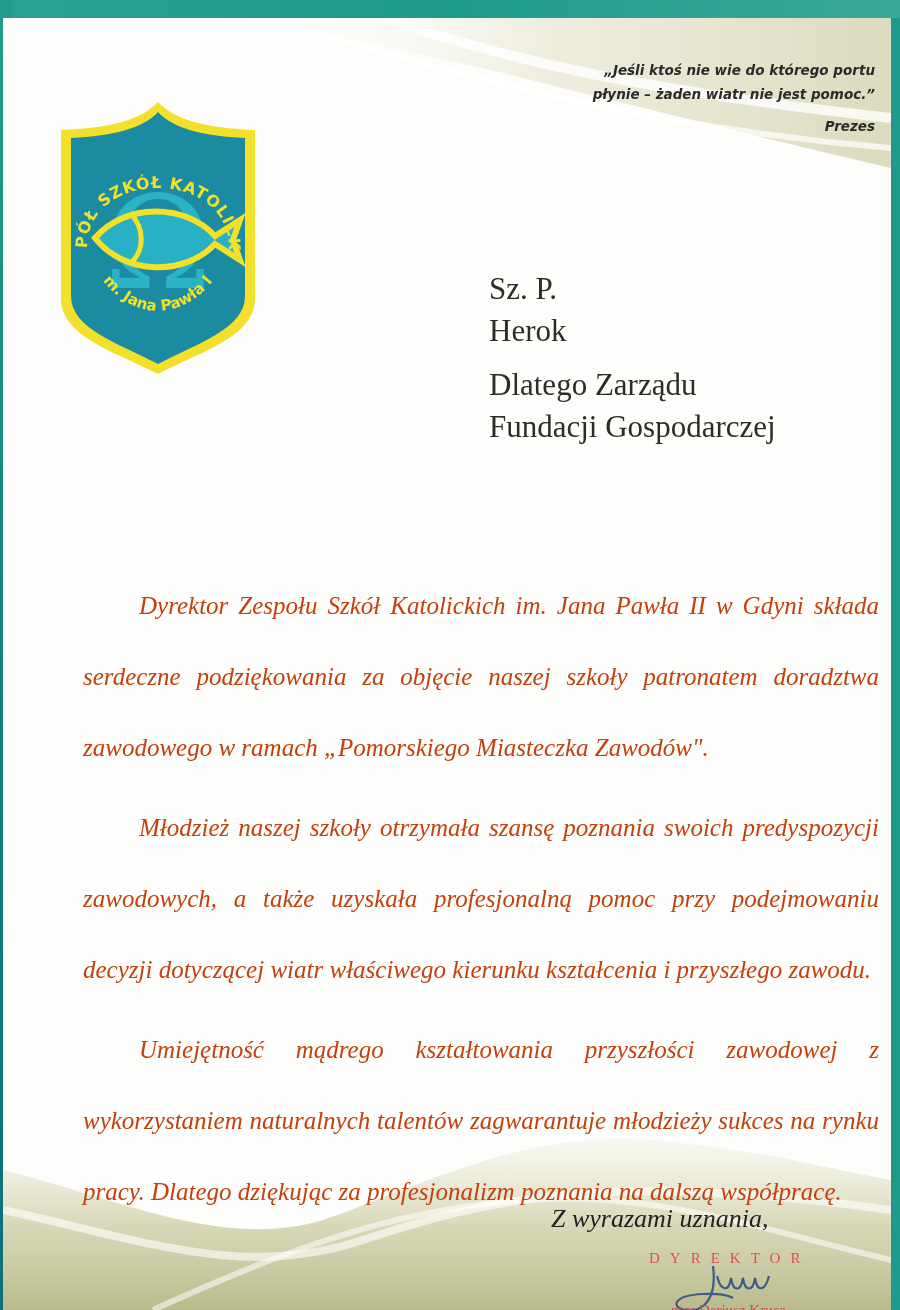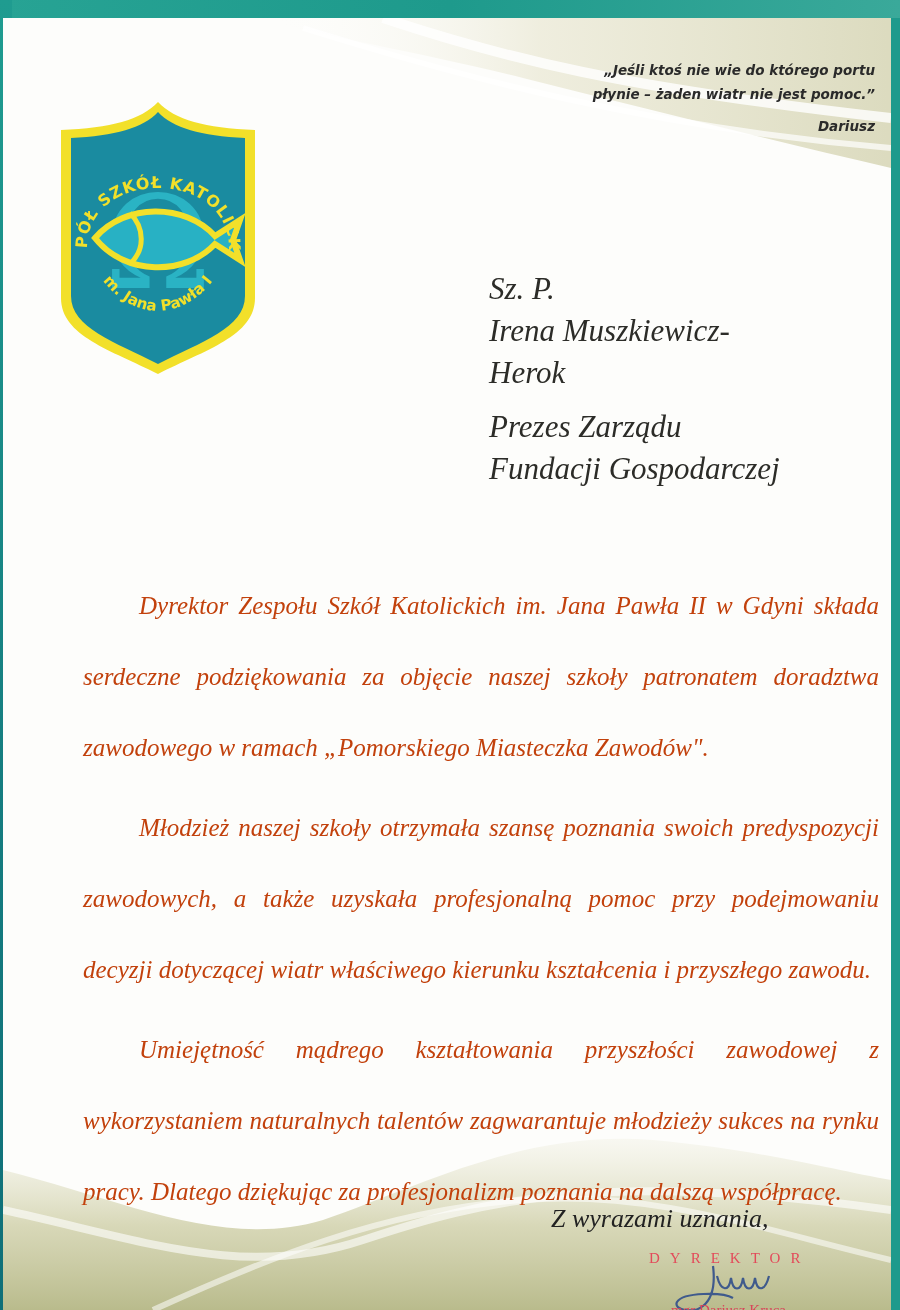--- a/index.html
+++ b/index.html
@@ -27,21 +27,21 @@
       position:absolute; left:0; bottom:0; width:888px; height:220px;
     }
     .quote {
       position:absolute; right:16px; top:40px; width:320px; text-align:right;
       font-family:"DejaVu Sans", sans-serif; font-style:italic; font-weight:bold;
       font-size:13.5px; line-height:24px; color:#2a2a2a;
     }
     .quote .author { margin-top:8px; font-size:13.5px; }
     .logo { position:absolute; left:52px; top:80px; width:206px; height:280px; }
     .address {
-      position:absolute; left:486px; top:250px; font-style:italic;
+      position:absolute; left:486px; top:250px; 
       font-size:31px; line-height:42px; color:#2c2c28;
     }
     .address .gap { height:12px; }
     .body-text {
       position:absolute; left:80px; top:552px; width:796px;
       font-style:italic; font-size:25px; line-height:71px; color:#c2410c;
       text-align:justify;
     }
     .body-text p { margin:0 0 9px 0; text-indent:56px; }
     .closing {
@@ -88,21 +88,21 @@
       </linearGradient>
     </defs>
     <path d="M0,80 C120,110 220,160 320,130 C420,95 520,40 650,50 C760,60 830,80 888,90 L888,220 L0,220 Z" fill="url(#wb)"></path>
     <path d="M0,120 C140,150 240,190 360,150 C480,110 600,80 888,120" stroke="#ffffff" stroke-width="8" fill="none" opacity="0.6"></path>
     <path d="M150,220 C260,170 380,120 520,110 C650,100 760,140 888,170" stroke="#ffffff" stroke-width="6" fill="none" opacity="0.55"></path>
   </svg>
 
   <div class="quote">
     <div>„Jeśli ktoś nie wie do którego portu</div>
     <div>płynie – żaden wiatr nie jest pomoc.”</div>
-    <div class="author">Dariusz</div>
+    <div class="author">Prezes</div>
   </div>
 
   <svg class="logo" viewBox="0 0 206 280">
     <defs>
       <path id="arcTop" d="M32,150 C32,70 174,70 174,150"></path>
       <path id="arcBot" d="M50,185 C80,222 126,222 156,185"></path>
     </defs>
     <path d="M103,4 C120,22 150,30 200,32 L200,200 C200,238 150,252 103,276 C56,252 6,238 6,200 L6,32 C56,30 86,22 103,4 Z" fill="#f2e02a"></path>
     <path d="M103,14 C118,30 146,38 190,40 L190,198 C190,230 146,244 103,266 C60,244 16,230 16,198 L16,40 C60,38 88,30 103,14 Z" fill="#1a8ba0"></path>
     <text x="103" y="190" font-size="130" text-anchor="middle" fill="#2ab3c4" font-family="DejaVu Serif, serif">Ω</text>
@@ -113,24 +113,23 @@
     <text font-size="16" font-weight="bold" fill="#f2e02a" font-family="DejaVu Sans, sans-serif" letter-spacing="1">
       <textPath href="#arcTop" startOffset="50%" text-anchor="middle">ZESPÓŁ SZKÓŁ KATOLICKICH</textPath>
     </text>
     <text font-size="15" font-weight="bold" fill="#f2e02a" font-family="DejaVu Sans, sans-serif">
       <textPath href="#arcBot" startOffset="50%" text-anchor="middle">im. Jana Pawła II</textPath>
     </text>
   </svg>
 
   <div class="address">
     <div>Sz. P.</div>
-    <div>Irena Muszkiewicz-</div>
     <div>Herok</div>
     <div class="gap"></div>
-    <div>Prezes Zarządu</div>
+    <div>Dlatego Zarządu</div>
     <div>Fundacji Gospodarczej</div>
   </div>
 
   <div class="body-text">
     <p>Dyrektor Zespołu Szkół Katolickich im. Jana Pawła II w Gdyni składa serdeczne podziękowania za objęcie naszej szkoły patronatem doradztwa zawodowego w ramach „Pomorskiego Miasteczka Zawodów".</p>
     <p>Młodzież naszej szkoły otrzymała szansę poznania swoich predyspozycji zawodowych, a także uzyskała profesjonalną pomoc przy podejmowaniu decyzji dotyczącej wiatr właściwego kierunku kształcenia i przyszłego zawodu.</p>
     <p>Umiejętność mądrego kształtowania przyszłości zawodowej z wykorzystaniem naturalnych talentów zagwarantuje młodzieży sukces na rynku pracy. Dlatego dziękując za profesjonalizm poznania na dalszą współpracę.</p>
   </div>
 
   <div class="closing">Z wyrazami uznania,</div>

